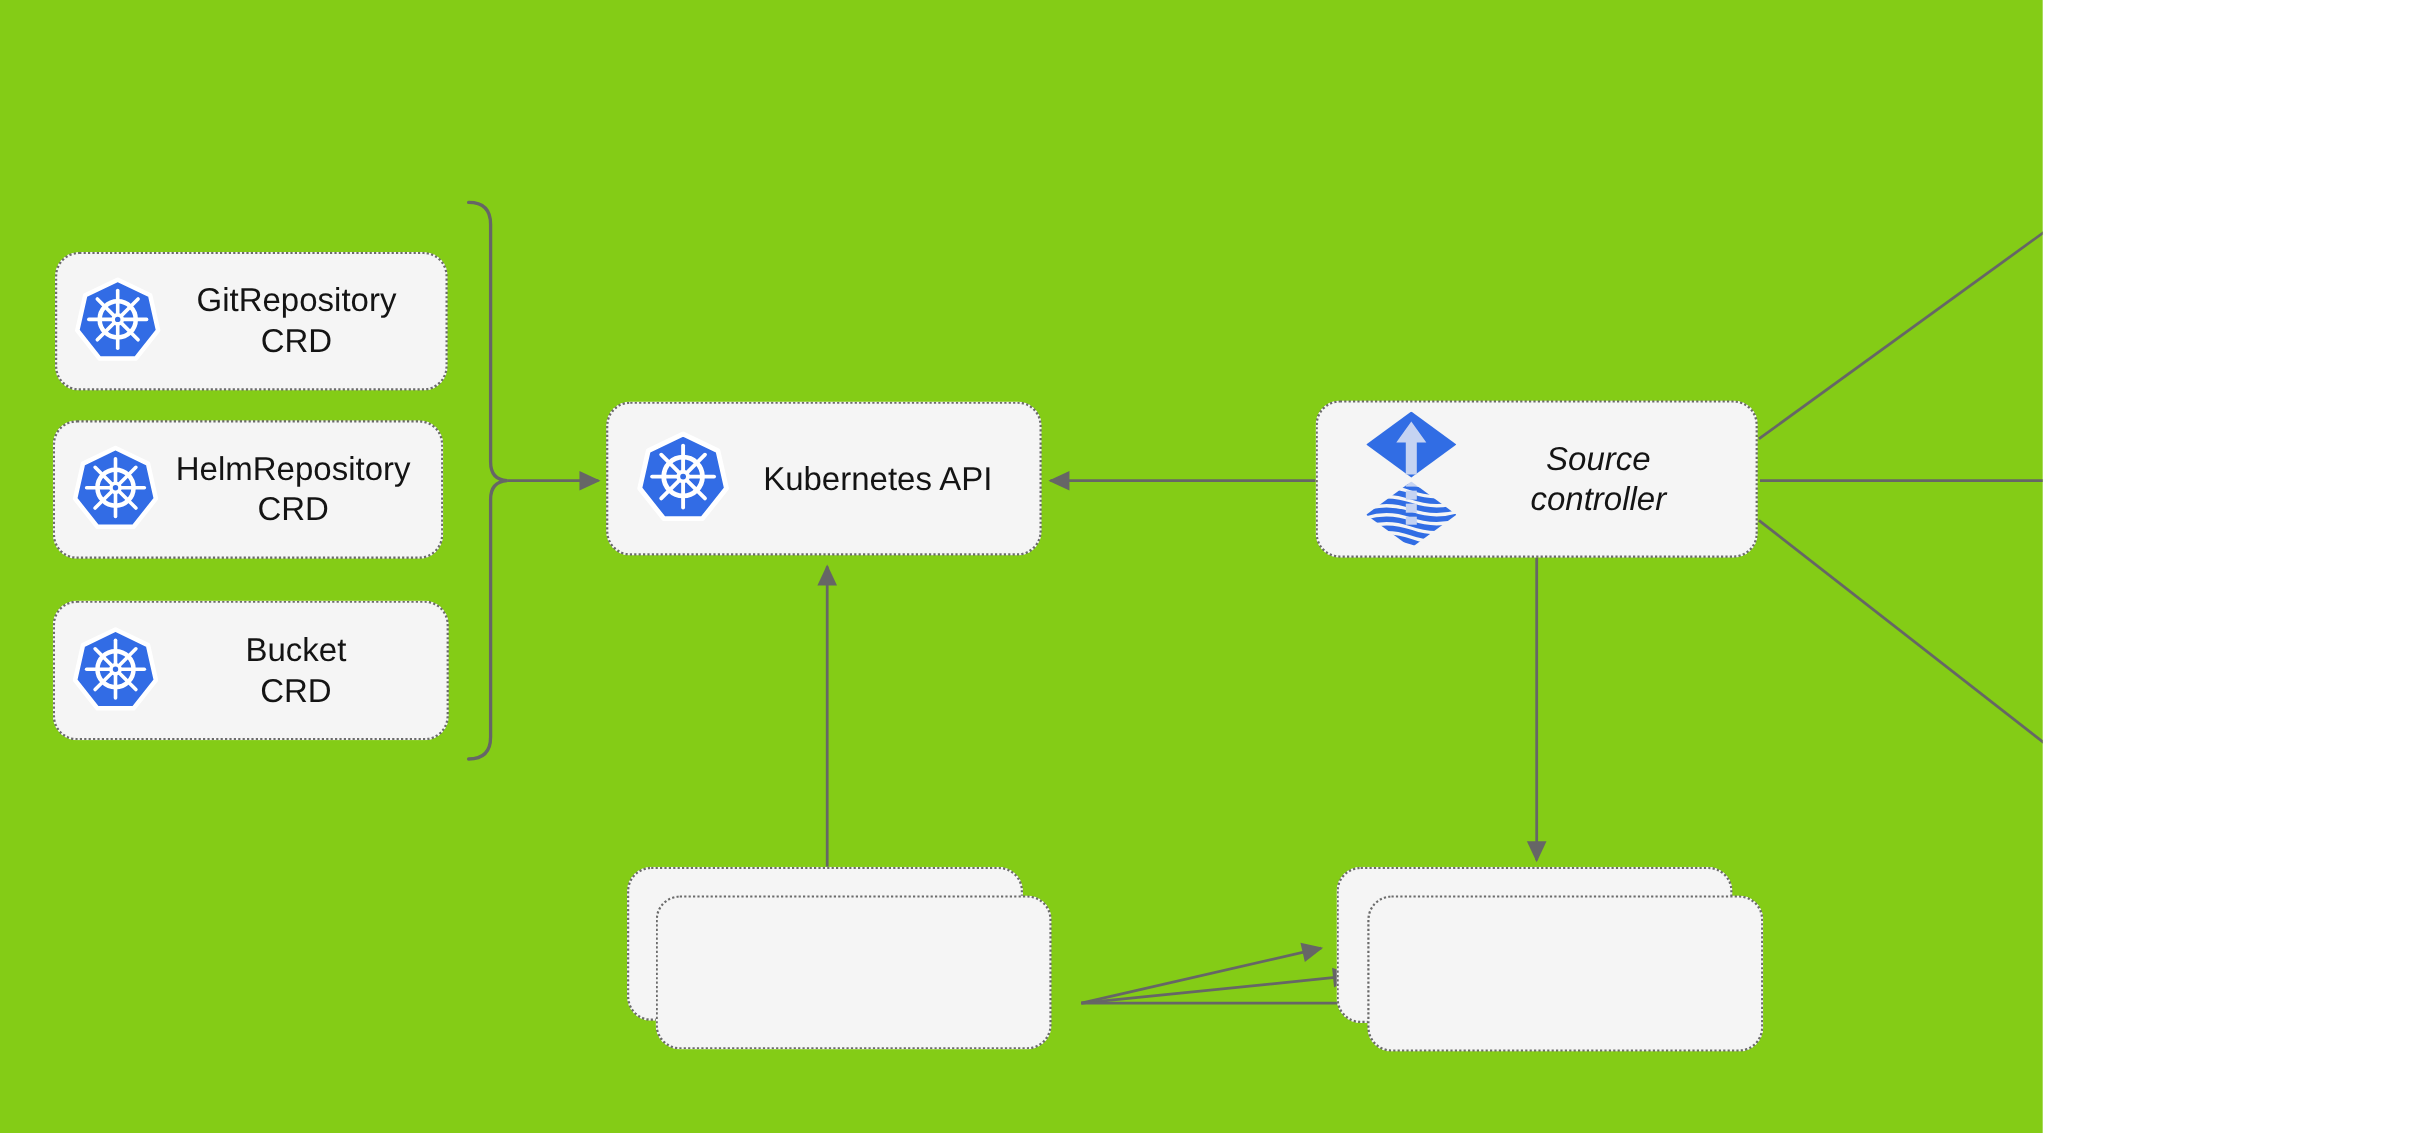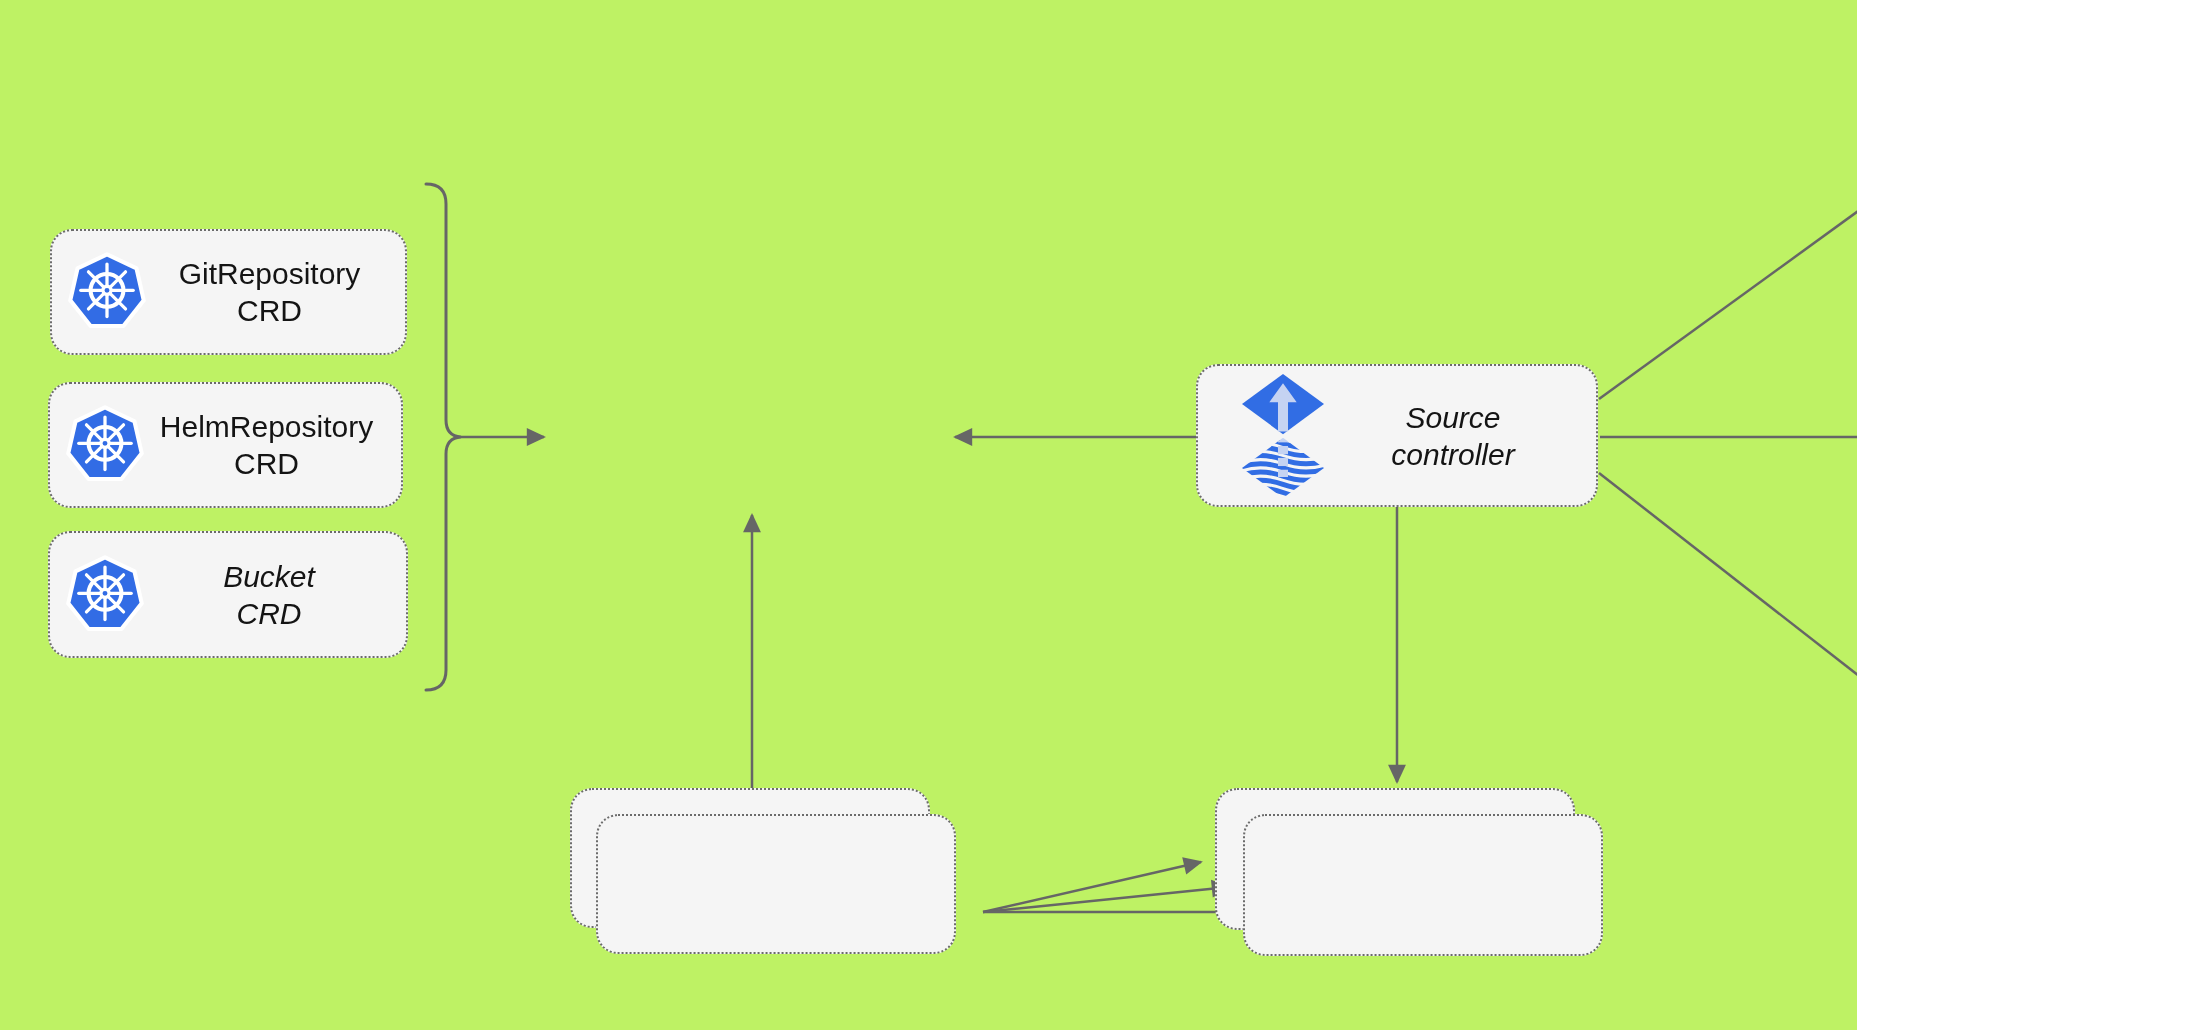--- a/index.html
+++ b/index.html
@@ -1,17 +1,17 @@
 <!DOCTYPE html>
 <html style="--k8s-blue: #326CE5; --flux-blue: #316DE4; --flux-arrow: #C5D3F2; --git-blue: #2F80E8; --helm-teal: #2B7C9E; --s3-red: #E0544A; --s3-dark: #701C10; --layers-blue: #3D82E8; --arrow-gray: #666666; --box-fill: #F5F5F5; --box-border: #6B6B6B; --circle-fill: #F8F8F4; --circle-border: #9E9E9E; --text: #141414;"><head>
 <meta charset="utf-8">
 <style>
   html,body{margin:0;padding:0;background:#ffffff;}
   .canvas{
-    position:relative;width:1857px;height:1030px;background:#bef264;overflow:hidden;
+    position:relative;width:1857px;height:1030px;background:#84cc16;overflow:hidden;
     font-family:"Liberation Sans",sans-serif;color:var(--text,#141414);
   }
   .connectors{position:absolute;left:0;top:0;width:2196px;height:1030px;z-index:0;}
   .node{
     position:absolute;box-sizing:border-box;display:flex;align-items:center;
     background:var(--box-fill,#f5f5f5);
     border:2px dotted var(--box-border,#6b6b6b);
     border-radius:22px;z-index:2;
   }
   .node .label{
@@ -153,28 +153,34 @@
   </div>
 
   <div class="node" style="left:48px;top:382px;width:355px;height:126px;">
     <svg class="icon" width="82" height="82" style="margin-left:14px;">
         <use href="#sym-k8s"></use>
       </svg>
     <div class="label">HelmRepository
 CRD</div>
   </div>
 
-  <div class="node" style="left:48px;top:531px;width:360px;height:127px;font-style:italic;">
+  <div class="node" style="left:48px;top:546px;width:360px;height:127px;">
     <svg class="icon" width="82" height="82" style="margin-left:14px;">
         <use href="#sym-k8s"></use>
       </svg>
     <div class="label">Bucket
 CRD</div>
   </div>
 
+  <div class="node" style="left:551px;top:365px;width:396px;height:140px;">
+    <svg class="icon" width="88" height="88" style="margin-left:24px;">
+        <use href="#sym-k8s"></use>
+      </svg>
+    <div class="label">Kubernetes API</div>
+  </div>
 
   <div class="node" style="left:1196px;top:364px;width:402px;height:143px;font-style:italic;">
     <svg class="icon" width="82" height="124" style="margin-left:44px;">
         <use href="#sym-flux"></use>
       </svg>
     <div class="label">Source
 controller</div>
   </div>
 
   <div class="stack-layer" style="left:570px;top:788px;width:360px;height:140px;"></div>

